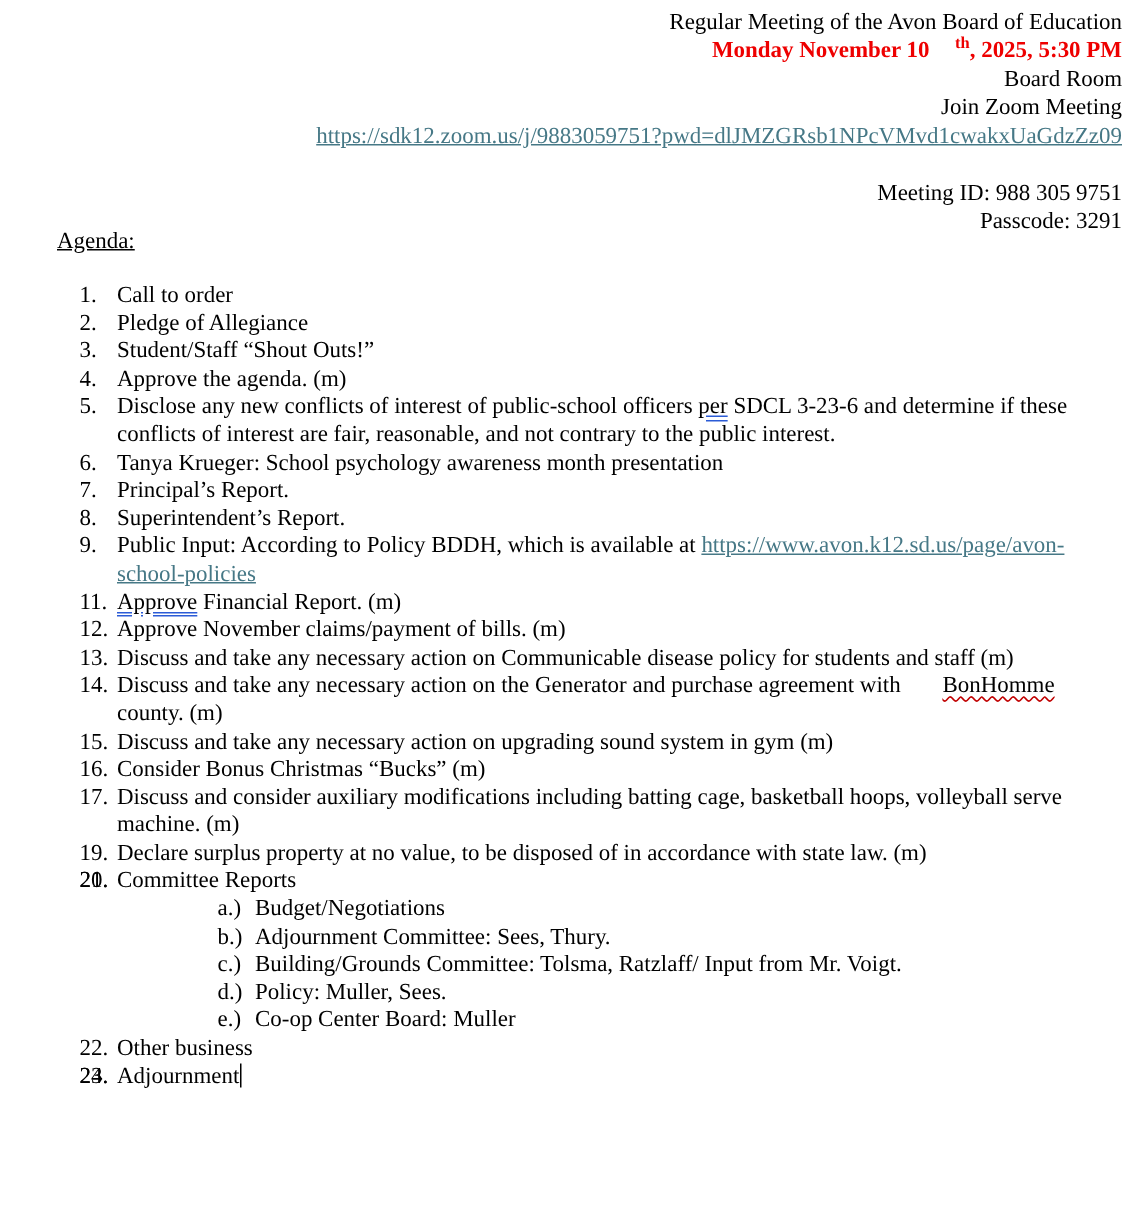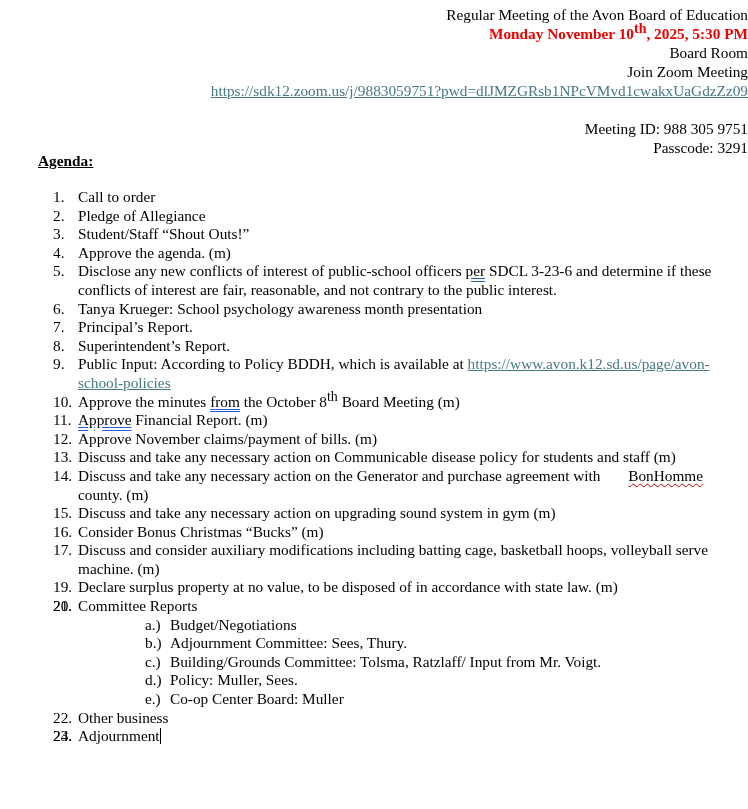--- a/index.html
+++ b/index.html
@@ -6,29 +6,29 @@
     body {
       width: 748px; height: 809px; overflow: hidden;
       font-family: "Liberation Serif", "DejaVu Serif", serif;
       font-size: 15.3px; color: #000; position: relative;
     }
     .header { text-align: center; line-height: 19px; padding-top: 5px; }
     .header .line { display: block; text-align: right; }
     .header .red { color: #ee0000; font-weight: bold; }
     a.link { color: #467886; text-decoration: underline; }
     .gap { height: 19px; }
-    .agenda-title { position: absolute; left: 38px; top: 152px; text-decoration: underline; font-weight: bold; }
+    .agenda-title { position: absolute; left: 38px; top: 152px; text-decoration: underline; }
     .agenda { position: absolute; left: 0; top: 188px; width: 748px; line-height: 18.6px; }
     .item { position: relative; padding-left: 78px; padding-right: 4px; }
     .num { position: absolute; left: 53px; width: 24px; }
     .sub { position: relative; padding-left: 170px; }
     .sub .letter { position: absolute; left: 145px; }
     .squiggle { text-decoration: underline wavy #c00000; text-decoration-thickness: 1px; text-underline-offset: 2px; margin-left: 24px; }
     .bluul { text-decoration: underline double #2b5bd6; text-underline-offset: 2px; }
-    sup { font-size: 14px; line-height: 0; vertical-align: super; }
+    sup { font-size: 11px; line-height: 0; vertical-align: super; margin-left: 17px; }
     .caret { display: inline-block; width: 1px; height: 16px; background: #000; vertical-align: -3px; }
   </style>
 </head>
 <body>
 
 <div class="header">
   <span class="line">Regular Meeting of the Avon Board of Education</span>
   <span class="line red"><span>Monday November 10</span><sup>th</sup><span>, 2025, 5:30 PM</span></span>
   <span class="line">Board Room</span>
   <span class="line">Join Zoom Meeting</span>
@@ -43,21 +43,20 @@
 <div class="agenda">
   <div class="item"><span class="num">1.</span><span>Call to order</span></div>
   <div class="item"><span class="num">2.</span><span>Pledge of Allegiance</span></div>
   <div class="item"><span class="num">3.</span><span>Student/Staff “Shout Outs!”</span></div>
   <div class="item"><span class="num">4.</span><span>Approve the agenda. (m)</span></div>
   <div class="item"><span class="num">5.</span><span>Disclose any new conflicts of interest of public-school officers </span><span class="bluul">per</span><span> SDCL 3-23-6 and determine if these conflicts of interest are fair, reasonable, and not contrary to the public interest.</span></div>
   <div class="item"><span class="num">6.</span><span>Tanya Krueger: School psychology awareness month presentation</span></div>
   <div class="item"><span class="num">7.</span><span>Principal’s Report.</span></div>
   <div class="item"><span class="num">8.</span><span>Superintendent’s Report.</span></div>
   <div class="item"><span class="num">9.</span><span>Public Input: According to Policy BDDH, which is available at </span><a class="link">https://www.avon.k12.sd.us/page/avon-school-policies</a></div>
-  <div class="item"><span class="num">10.</span><span>Approve the minutes </span><span class="bluul">from</span><span> the October 8</span><sup>th</sup><span> Board Meeting (m)</span></div>
   <div class="item"><span class="num">11.</span><span class="bluul">Approve</span><span> Financial Report. (m)</span></div>
   <div class="item"><span class="num">12.</span><span>Approve November claims/payment of bills. (m)</span></div>
   <div class="item"><span class="num">13.</span><span>Discuss and take any necessary action on Communicable disease policy for students and staff (m)</span></div>
   <div class="item"><span class="num">14.</span><span>Discuss and take any necessary action on the Generator and purchase agreement with </span><span class="squiggle">BonHomme</span><span> county. (m)</span></div>
   <div class="item"><span class="num">15.</span><span>Discuss and take any necessary action on upgrading sound system in gym (m)</span></div>
   <div class="item"><span class="num">16.</span><span>Consider Bonus Christmas “Bucks” (m)</span></div>
   <div class="item"><span class="num">17.</span><span>Discuss and consider auxiliary modifications including batting cage, basketball hoops, volleyball serve machine. (m)</span></div>
   <div class="item"><span class="num">19.</span><span>Declare surplus property at no value, to be disposed of in accordance with state law.  (m)</span></div>
   <div class="item"><span class="num">20.</span></div>
   <div class="item"><span class="num">21.</span><span>Committee Reports</span></div>

